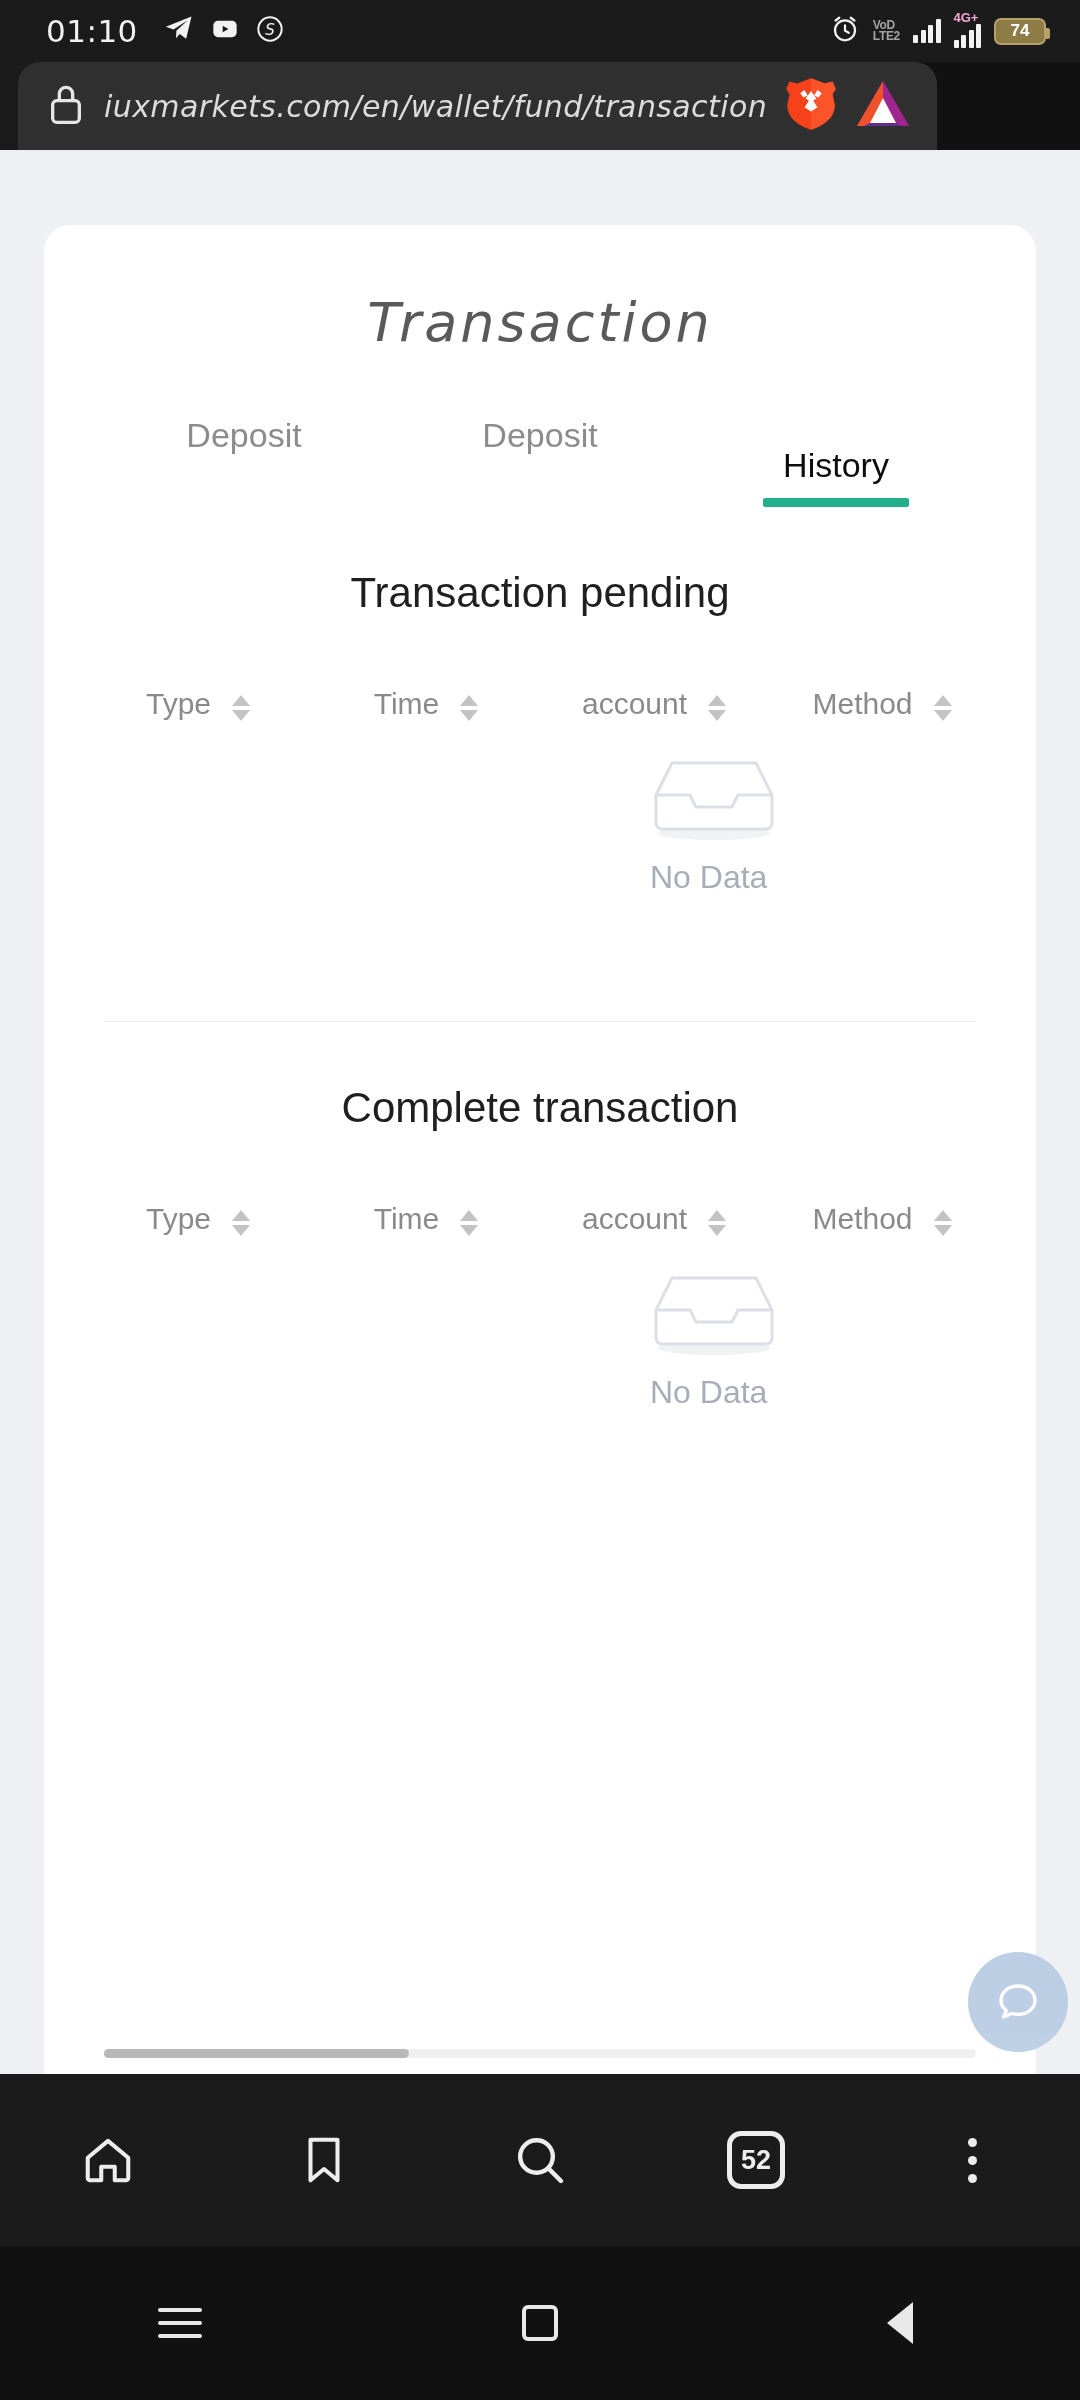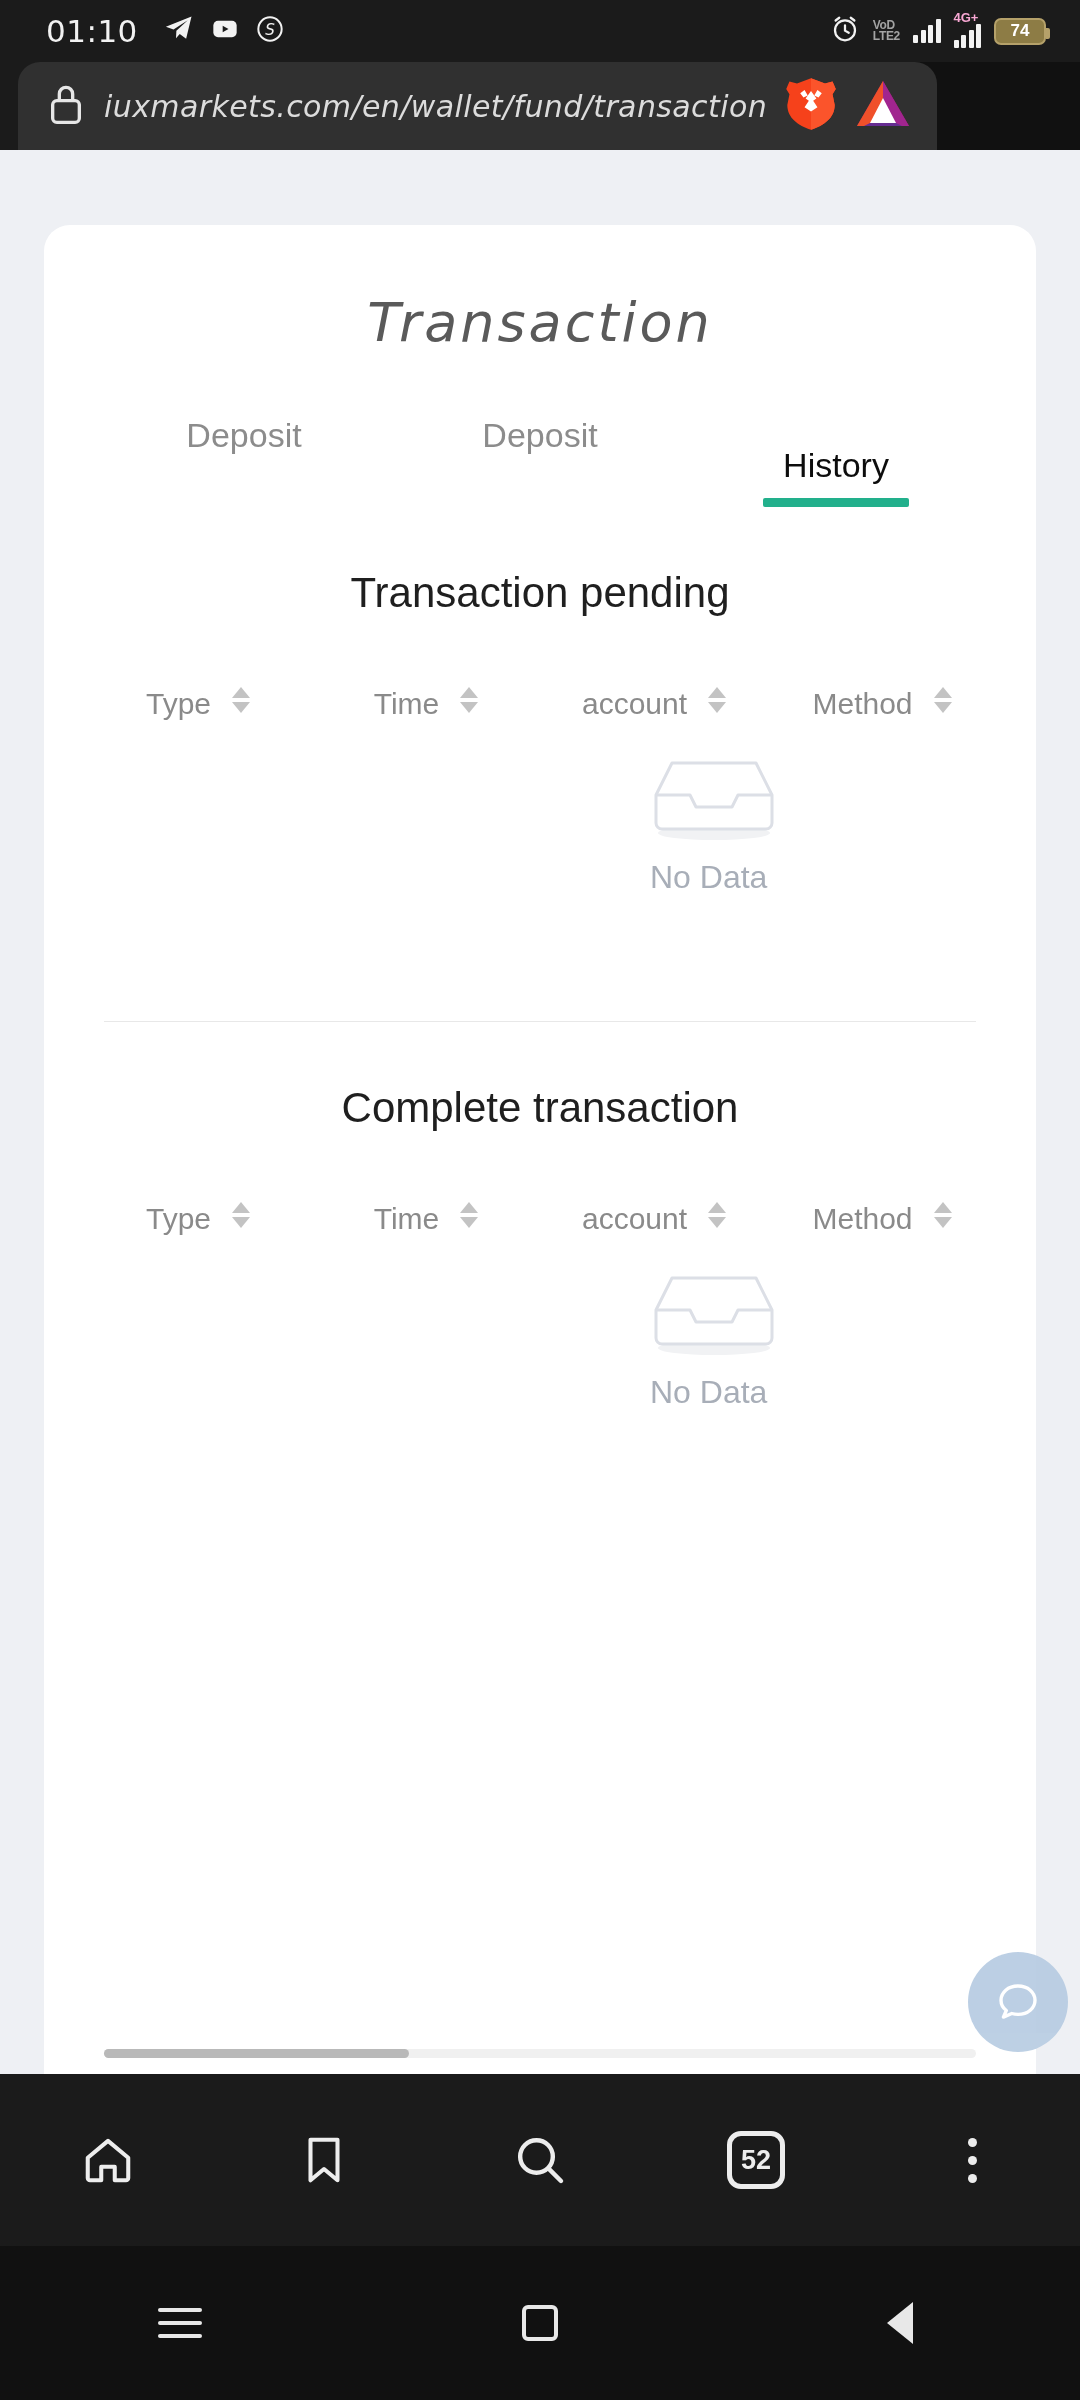--- a/index.html
+++ b/index.html
@@ -95,21 +95,21 @@
   }
 
   
   .section-title{
     text-align:center; font-size:42px; color:#1f1f1f; margin-top:62px;
   }
   .table-head{
     display:flex; margin-top:70px; padding:0 40px;
   }
   .th{
-    flex:1; display:flex; align-items:flex-start; justify-content:center; gap:21px;
+    flex:1; display:flex; align-items:flex-end; justify-content:center; gap:21px;
     font-size:30px; color:#8a8a8a; white-space:nowrap;
   }
   .sorter{ display:flex; flex-direction:column; gap:4px; }
   .caret{ width:0; height:0; border-left:9px solid transparent;
           border-right:9px solid transparent; }
   .caret.up{ border-bottom:11px solid #c3c3c3; }
   .caret.down{ border-top:11px solid #c3c3c3; }
 
   .empty{
     height:300px; position:relative;

